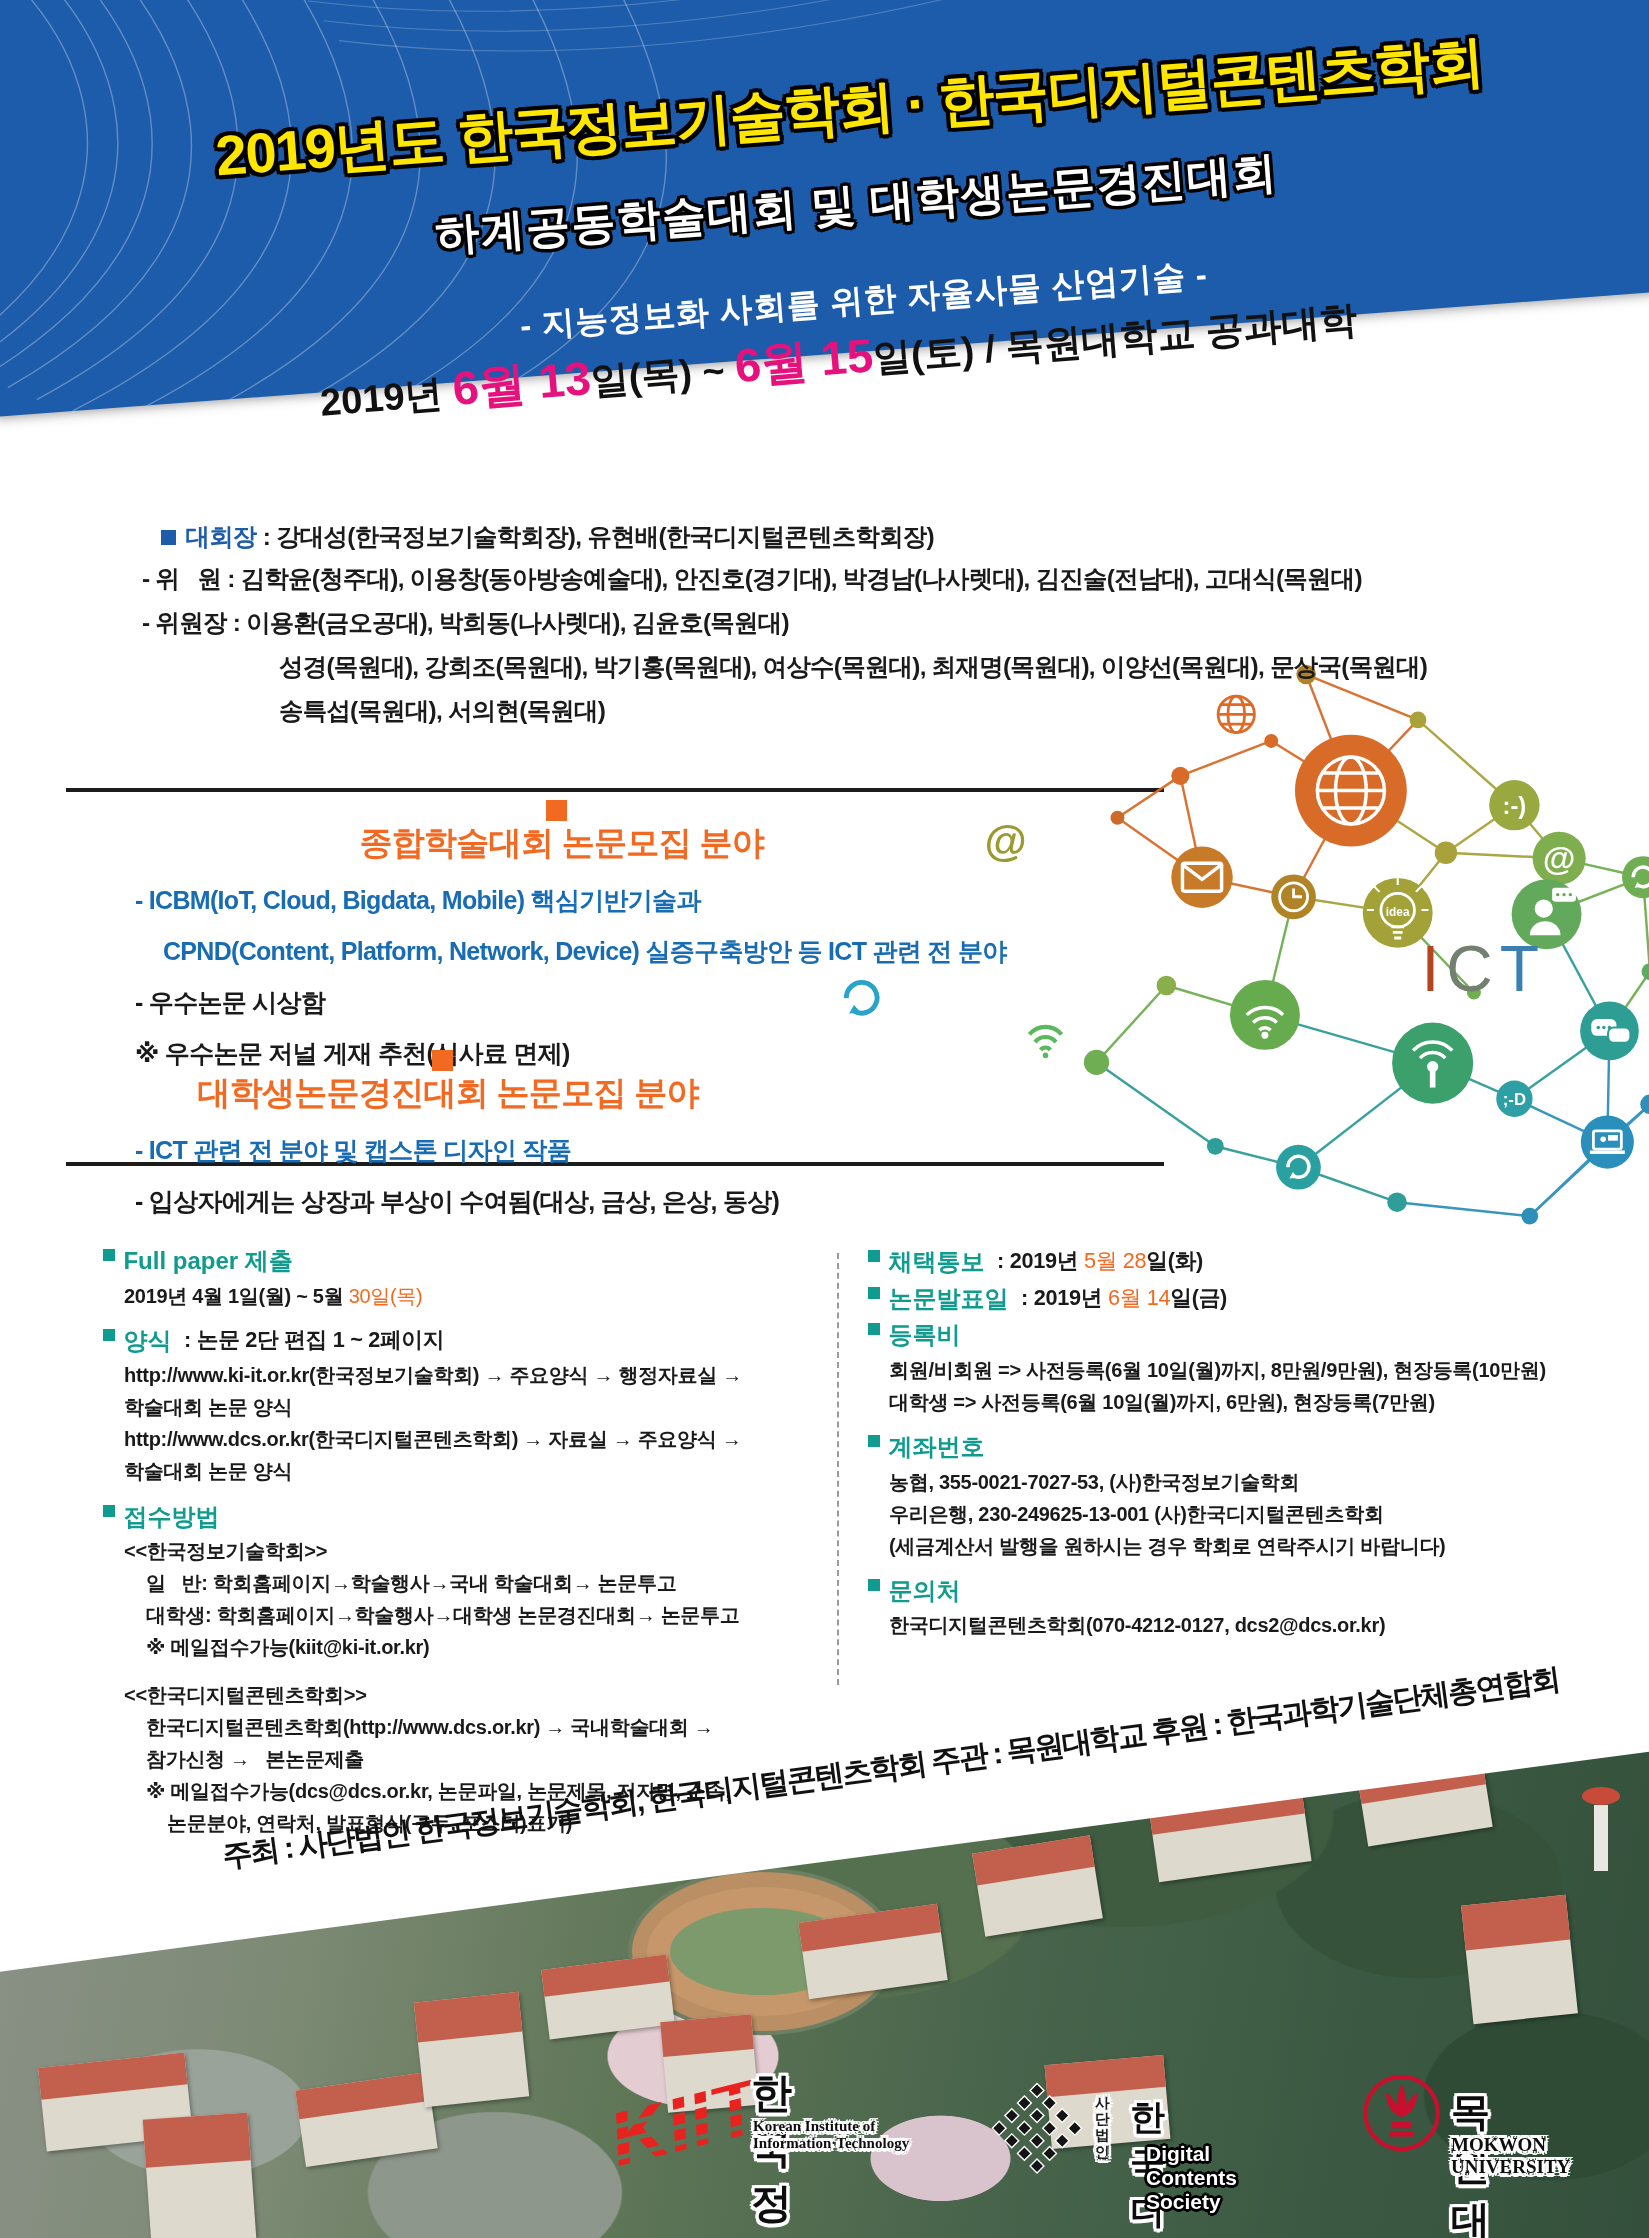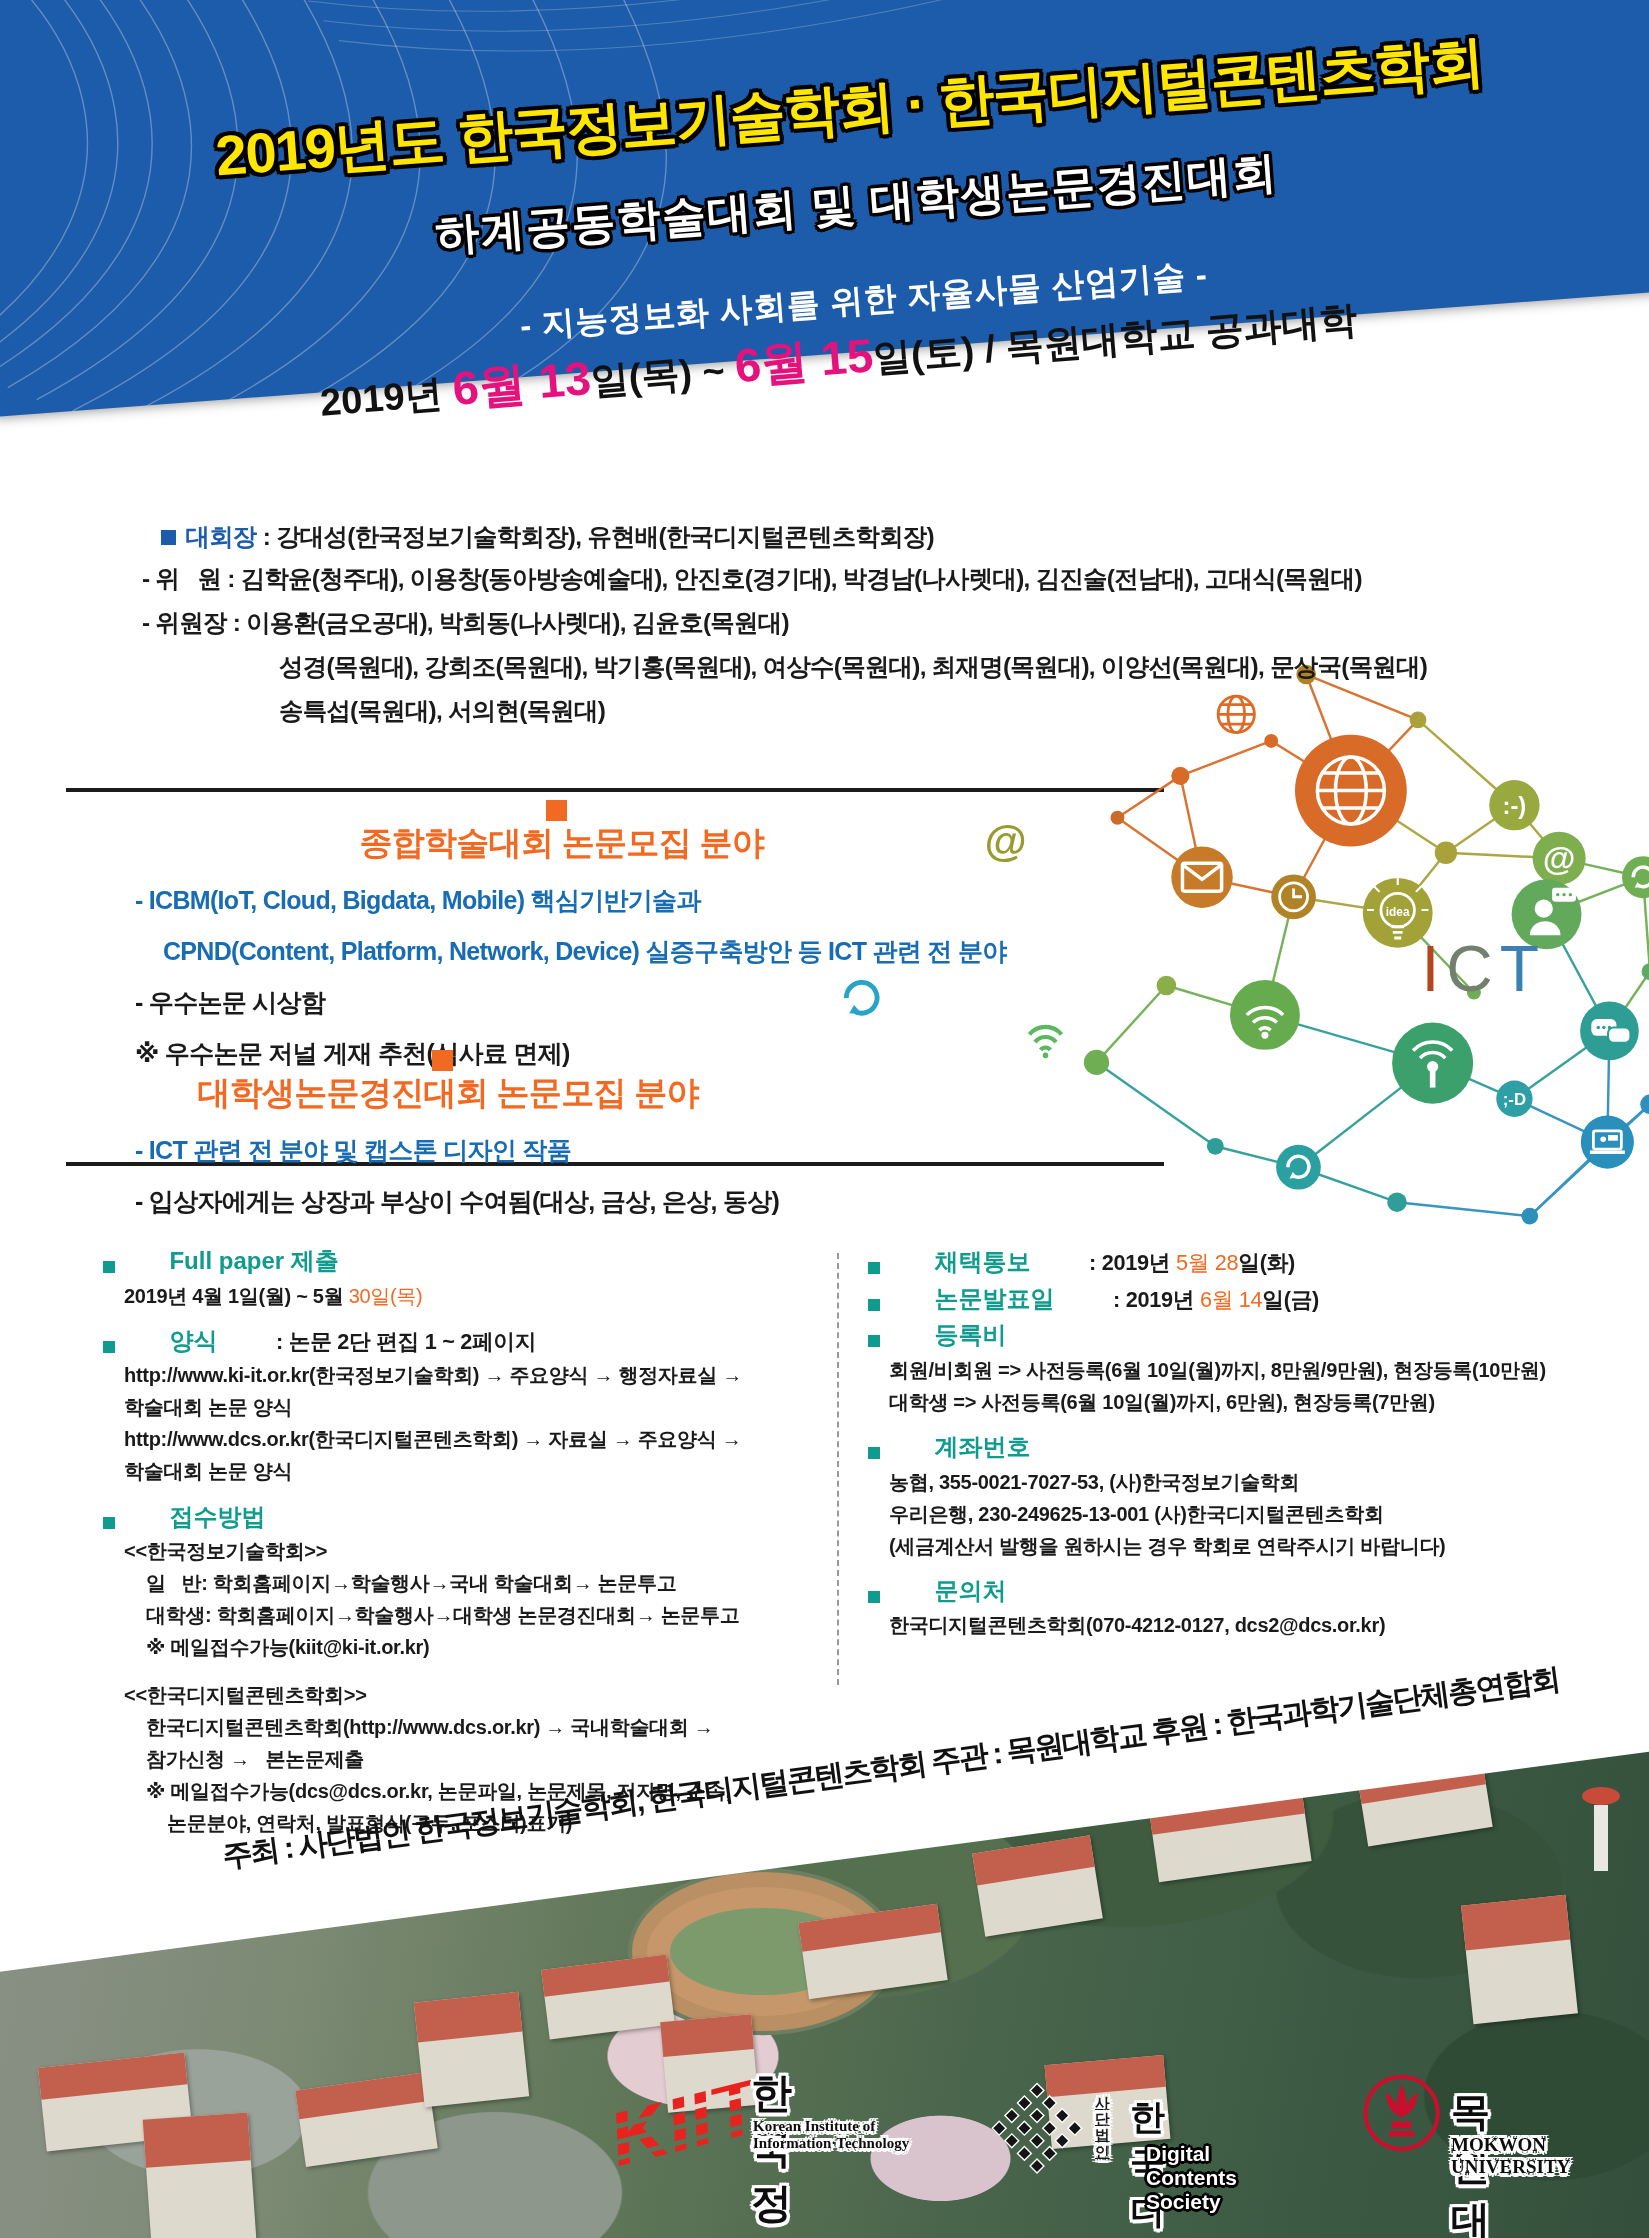--- a/index.html
+++ b/index.html
@@ -38,21 +38,21 @@
   .sectionB{position:absolute;left:117px;top:1050px;z-index:5;}
   .sec-head{display:flex;align-items:center;font-size:33px;font-weight:800;color:#f26a21;letter-spacing:-0.7px;flex-direction:column;}
   .sec-head .sq-orange{margin-right:11.2px;}
   .sec-item{font-size:25px;font-weight:700;letter-spacing:-0.7px;margin-top:18px;margin-left:18px;white-space:pre;}
   .t-blue{color:#176cb3;}
   .t-black{color:#1a1a1a;}
   
   .col{position:absolute;font-size:20px;font-weight:600;letter-spacing:-0.3px;line-height:1.0;z-index:5;}
   .col-left{left:103px;top:1249px;width:719px;}
   .col-right{left:868px;top:1250px;width:775px;}
-  .h-row{display:flex;align-items:flex-end;margin-bottom:12.6px;gap:46px;}
+  .h-row{display:flex;align-items:flex-start;margin-bottom:12.6px;}
   .h-row .sq-teal{margin-right:8.4px;}
   .h-teal{color:#0f9b8e;font-weight:800;font-size:24px;letter-spacing:0;}
   .h-rest{font-size:21.7px;font-weight:700;color:#1a1a1a;margin-left:7px;white-space:pre;}
   .body-line{margin:0 0 12px 21px;white-space:pre;color:#1a1a1a;}
   .body-line.ind{margin-left:43px;}
   .body-line.ind2{margin-left:64px;}
   .grp{font-weight:800;margin:4.2px 0 12px 21px;white-space:pre;}
   .hl-orange{color:#f26a21;font-weight:400;}
   .gap{height:11.2px;}
   .divider{position:absolute;left:837px;top:1253px;height:432px;border-left:2.1px dashed #9a9a9a;z-index:5;}
@@ -546,21 +546,21 @@
             <rect x="-7" y="-7" width="14" height="14" transform="rotate(45)"></rect>
           </g>
         <g transform="translate(88,102)">
             <rect x="-7" y="-7" width="14" height="14" transform="rotate(45)"></rect>
           </g>
         <g transform="translate(70,120)">
             <rect x="-7" y="-7" width="14" height="14" transform="rotate(45)"></rect>
           </g>
       </g>
     </svg>
-    <div style="position:absolute;left:1095px;top:2095px;font-size:14.7px;font-weight:800;line-height:1.1;text-decoration:underline;" class="outline-w">
+    <div style="position:absolute;left:1095px;top:2095px;font-size:14.7px;font-weight:800;line-height:1.1;" class="outline-w">
       <div>사단</div>
       <div>법인</div>
     </div>
     <div class="logo-name outline-w" style="position:absolute;left:1130px;top:2094px;font-size:35px;">한국디지털콘텐츠학회</div>
     <div class="outline-b" style="position:absolute;left:1146px;top:2142px;font-size:21px;font-weight:800;color:#ffffff;letter-spacing:0;">Digital Contents Society</div>
 
     <svg style="position:absolute;left:1362px;top:2071px;" width="80" height="84" viewBox="0 0 115 120">
       <circle cx="57" cy="60" r="52" fill="none" stroke="#c8102e" stroke-width="6"></circle>
       <g fill="#c8102e">
         <path d="M57,18 C49,38 46,52 57,66 C68,52 65,38 57,18 Z"></path>

